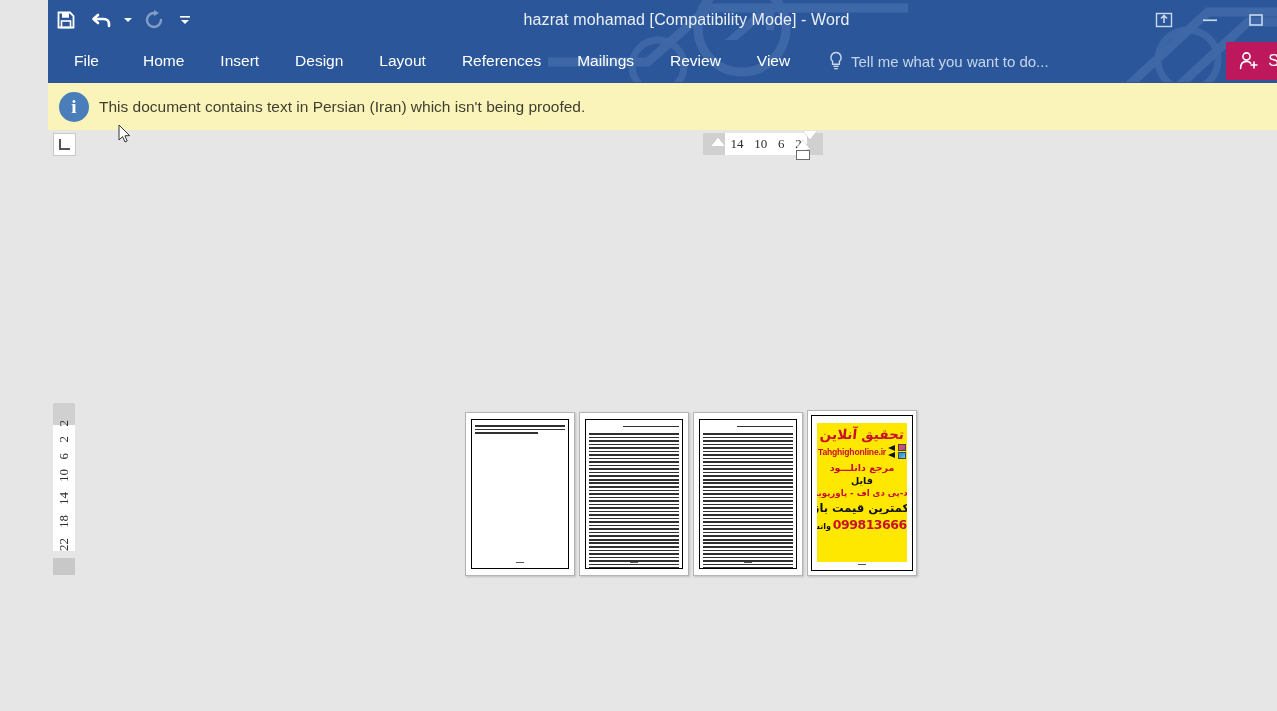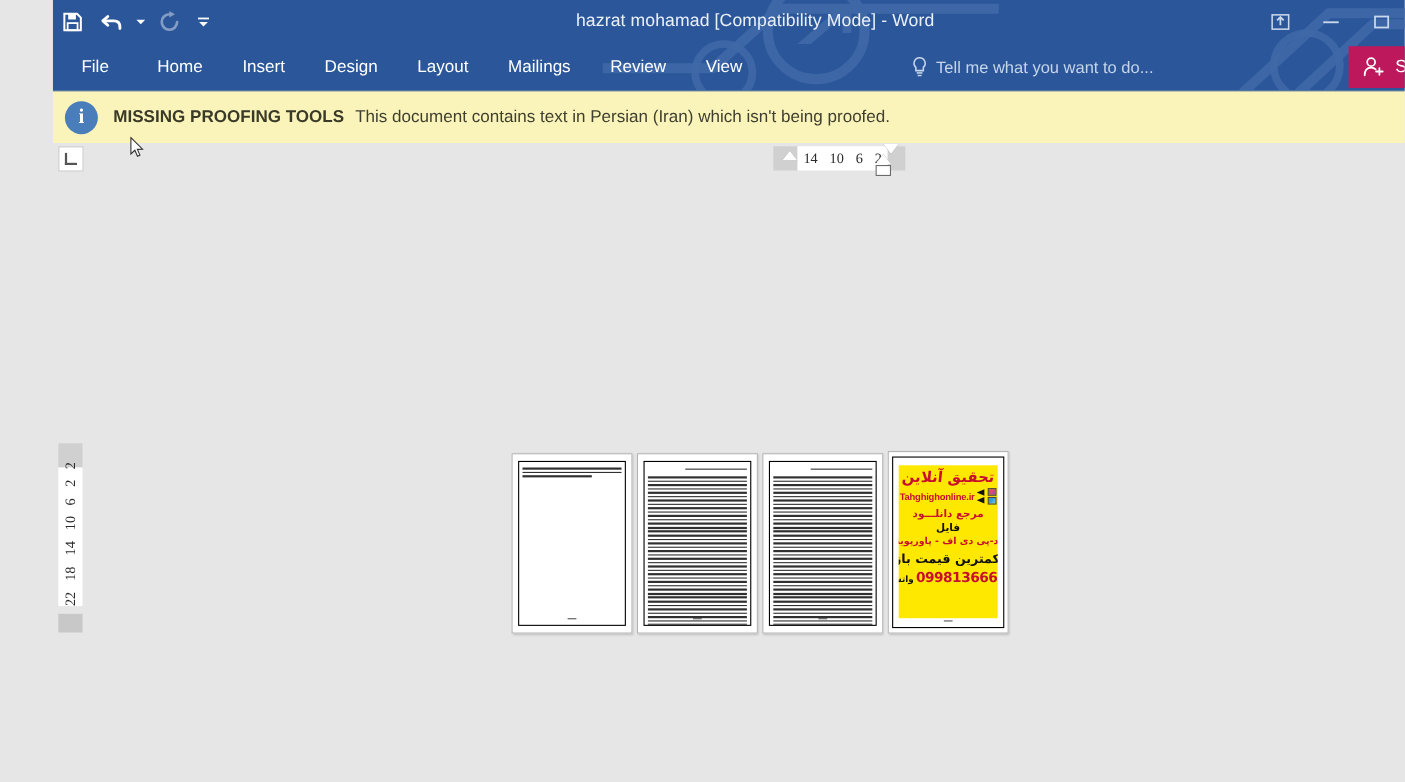--- a/index.html
+++ b/index.html
@@ -620,20 +620,21 @@
         <circle cx="1140" cy="60" r="30"></circle>
       </g>
     </svg>
 
     <div class="tabs">
       <div class="tab first">File</div>
       <div class="tab">Home</div>
       <div class="tab">Insert</div>
       <div class="tab">Design</div>
       <div class="tab">Layout</div>
+      <div class="tab">References</div>
       <div class="tab">Mailings</div>
       <div class="tab">Review</div>
       <div class="tab">View</div>
     </div>
 
     <div class="tellme">
       <svg class="bulb" viewBox="0 0 16 20">
         <path d="M8 1.5 A5 5 0 0 1 11.4 10.2 L11.4 13.2 L4.6 13.2 L4.6 10.2 A5 5 0 0 1 8 1.5 Z" fill="none" stroke="#c6d5ea" stroke-width="1.4"></path>
         <rect x="5.4" y="14.6" width="5.2" height="1.4" fill="#c6d5ea"></rect>
         <rect x="6.2" y="17" width="3.6" height="1.3" fill="#c6d5ea"></rect>
@@ -646,21 +647,20 @@
         <circle cx="8.5" cy="6.5" r="3.6" fill="none" stroke="#fff" stroke-width="1.6"></circle>
         <path d="M2.6 18.5 C2.6 13.6 5.2 11.4 8.5 11.4 C10.2 11.4 11.6 12 12.6 13.1" fill="none" stroke="#fff" stroke-width="1.6" stroke-linecap="round"></path>
         <path d="M16 12 V18 M13 15 H19" stroke="#fff" stroke-width="1.6" stroke-linecap="round"></path>
       </svg>
       <span>Share</span>
     </div>
   </div>
 
   <div class="notice">
     <div class="notice-info">i</div>
-    <div class="notice-strong">MISSING PROOFING TOOLS</div>
     <div class="notice-msg">This document contains text in Persian (Iran) which isn't being proofed.</div>
     <div class="notice-close">×</div>
   </div>
 
   <div class="canvas"></div>
 
   <div class="corner-btn">
     <span class="corner-glyph"></span>
   </div>
 

